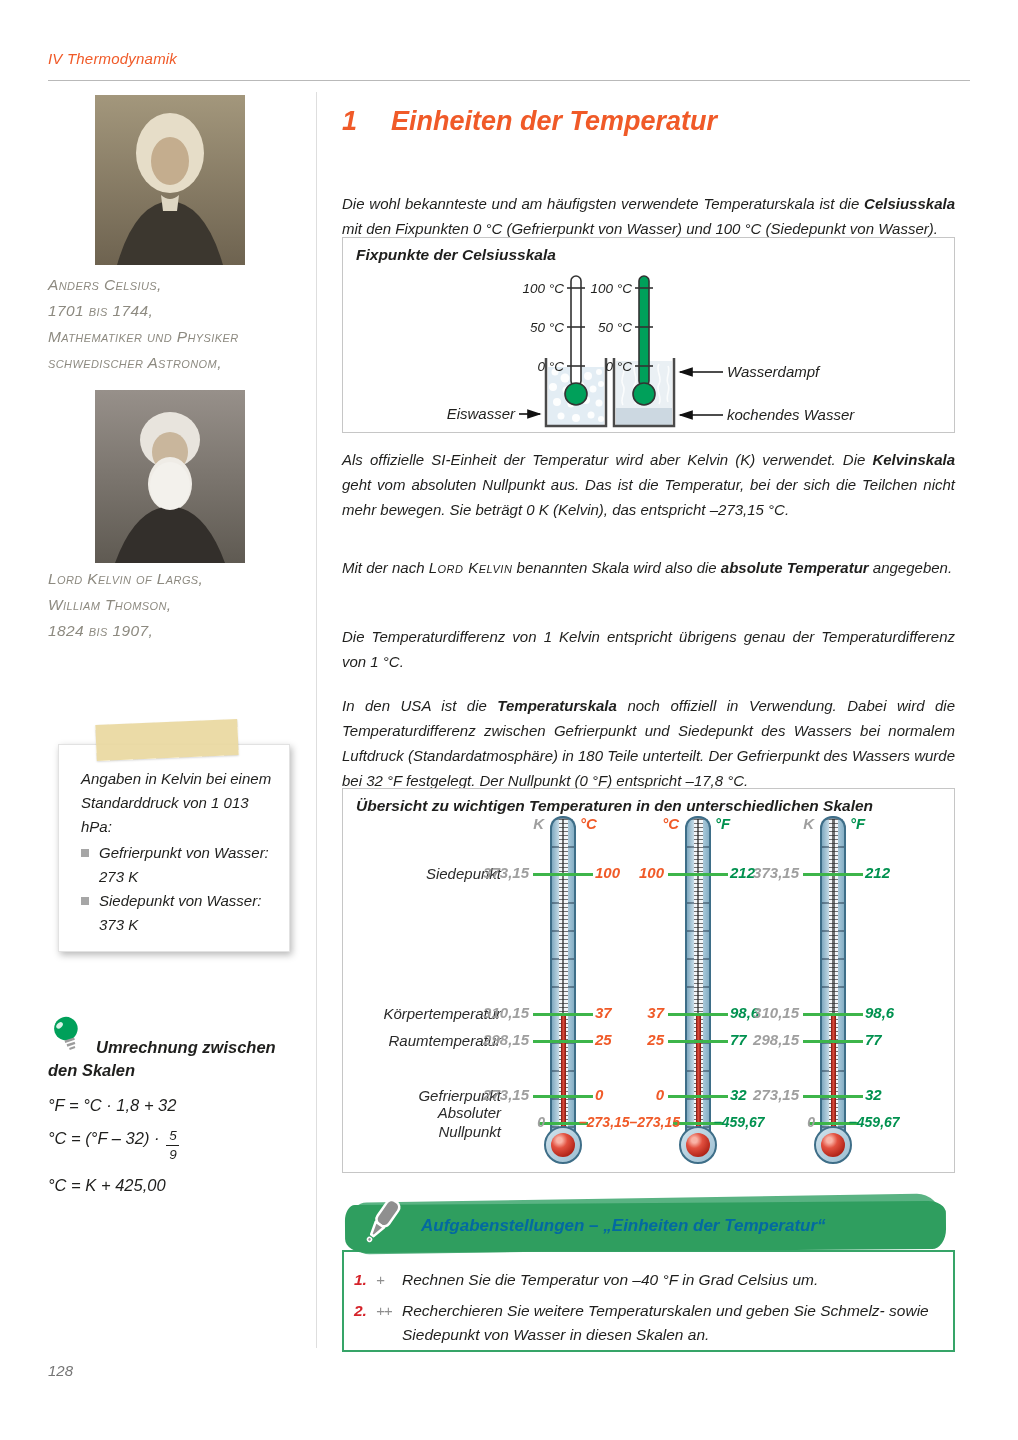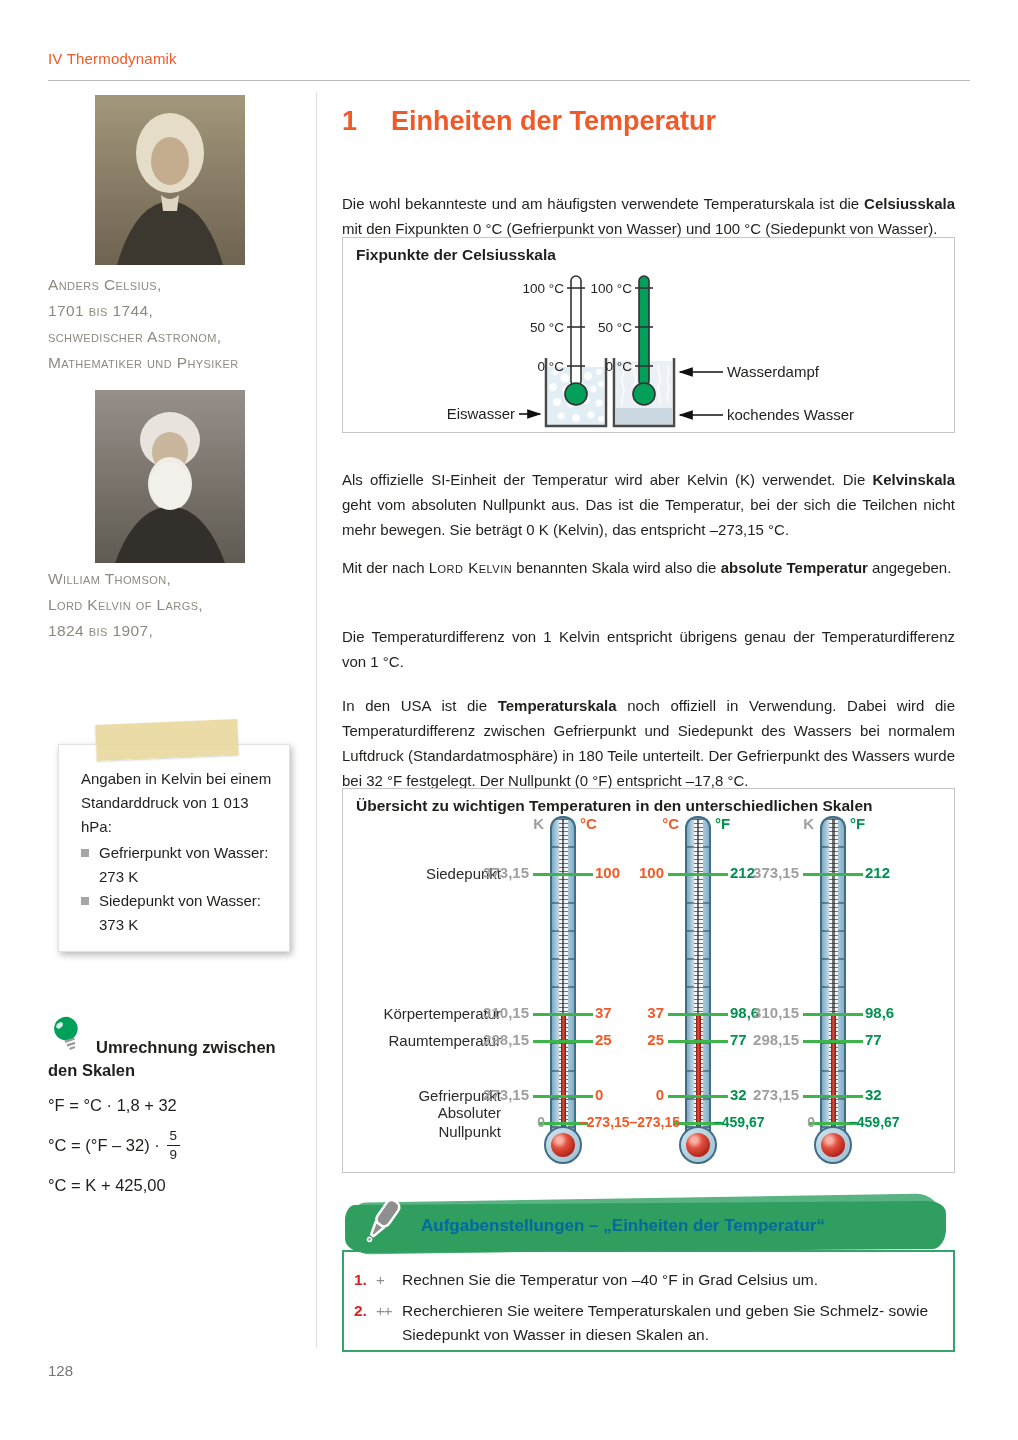--- a/index.html
+++ b/index.html
@@ -1,17 +1,17 @@
 <!DOCTYPE html>
 <html lang="de"><head>
 <meta charset="utf-8">
 <style>
   html,body{margin:0;padding:0;background:#ffffff;}
   body{font-family:"Liberation Sans",sans-serif;color:#1f1f1d;}
-  .page{position:relative;width:1018px;height:1381px;background:#fff;overflow:hidden;}
+  .page{position:relative;width:1018px;height:1381px;background:#fff;overflow:hidden;font-style:italic;}
 
   
   .chapter{position:absolute;left:48px;top:50px;font-size:15px;color:#f05a28;letter-spacing:.2px;}
   .hrule{position:absolute;left:48px;top:80px;width:922px;height:1px;background:#b9b9b9;}
   .vrule{position:absolute;left:316px;top:92px;width:1px;height:1256px;background:#dedede;}
 
   
   .portrait{position:absolute;width:150px;}
   #portrait1{left:95px;top:95px;height:170px;}
   #portrait2{left:95px;top:390px;height:173px;}
@@ -22,29 +22,29 @@
   .tape{position:absolute;left:96px;top:722px;width:142px;height:36px;background:rgba(233,216,160,.92);transform:rotate(-2.5deg);box-shadow:0 1px 2px rgba(0,0,0,.15);z-index:3;}
   .notecard{position:absolute;left:58px;top:744px;width:232px;min-height:168px;box-sizing:border-box;background:#fff;border:1px solid #e2e2e2;box-shadow:2px 3px 7px rgba(0,0,0,.28);padding:22px 14px 14px 22px;z-index:2;}
   .note-intro{font-size:15px;line-height:24px;}
   .note-list{margin:2px 0 0;padding:0;list-style:none;}
   .note-list li{display:flex;font-size:15px;line-height:24px;}
   .sq{flex:0 0 8px;width:8px;height:8px;background:#a6a6a6;margin:8px 10px 0 0;}
 
   .conversion{position:absolute;left:48px;top:1014px;width:254px;}
   .bulb-icon{float:left;width:40px;height:42px;margin:0 8px 0 0;}
   .conv-heading{font-size:16.5px;font-weight:bold;line-height:23px;padding-top:22px;}
-  .formula{font-size:16.5px;margin-top:14px;display:flex;align-items:center;}
+  .formula{font-size:16.5px;margin-top:14px;display:flex;align-items:flex-start;}
   .frac{display:inline-flex;flex-direction:column;align-items:center;margin-left:7px;font-size:13.5px;line-height:1.05;}
   .frac .bar{width:13px;height:1.5px;background:#1f1f1d;margin:1.5px 0;}
 
   
   .m-title{position:absolute;left:342px;top:88px;font-size:27px;font-weight:bold;color:#f05a28;}
   .m-title .num{display:inline-block;width:49px;}
   .para{position:absolute;left:342px;width:613px;font-size:15px;line-height:25px;text-align:justify;}
-  #p1{top:146px;margin-top:45px;} #p2{top:452px;} #p3{top:540px;} #p4{top:609px;} #p5{top:678px;}
+  #p1{top:146px;margin-top:45px;} #p2{top:432px;} #p3{top:540px;} #p4{top:609px;} #p5{top:678px;}
   .b{font-weight:bold;}
   .sc{font-variant:small-caps;letter-spacing:.5px;}
 
   .figbox{position:absolute;left:342px;width:613px;box-sizing:border-box;background:#fff;border:1.5px solid #c6c6c6;}
   #fixbox{top:237px;height:196px;}
   #ovbox{top:788px;height:385px;}
   .fig-title{position:absolute;left:13px;top:8px;font-size:15.5px;font-weight:bold;}
   #fixsvg{position:absolute;left:0;top:34px;}
 
   
@@ -102,43 +102,43 @@
       <rect width="150" height="170" fill="url(#pg1)"></rect>
       <ellipse cx="75" cy="58" rx="34" ry="40" fill="#e6ddc8"></ellipse>
       <ellipse cx="75" cy="66" rx="19" ry="24" fill="#c4ad8e"></ellipse>
       <path d="M22,170 Q40,108 75,106 Q110,108 128,170 Z" fill="#3c372f"></path>
       <path d="M66,100 q9,8 18,0 l-2,16 h-14 Z" fill="#ded6c2"></path>
     </svg>
   </div>
   <div class="caption" id="caption1">
     <div>Anders Celsius,</div>
     <div>1701 bis 1744,</div>
+    <div>Mathematiker und Physiker</div>
     <div>schwedischer Astronom,</div>
-    <div>Mathematiker und Physiker</div>
   </div>
 
   <div class="portrait" id="portrait2">
     <svg viewBox="0 0 150 173" preserveAspectRatio="none">
       <defs>
           <linearGradient id="pg2" x1="0" y1="0" x2="0" y2="1">
             <stop offset="0" stop-color="#97908a"></stop>
             <stop offset="1" stop-color="#5f5a52"></stop>
           </linearGradient>
         </defs>
       <rect width="150" height="173" fill="url(#pg2)"></rect>
       <ellipse cx="75" cy="50" rx="30" ry="28" fill="#e8e4dd"></ellipse>
       <ellipse cx="75" cy="62" rx="18" ry="20" fill="#c9b69c"></ellipse>
       <ellipse cx="75" cy="94" rx="22" ry="27" fill="#efece6"></ellipse>
       <path d="M20,173 Q40,118 75,116 Q110,118 130,173 Z" fill="#332f2b"></path>
       <ellipse cx="75" cy="96" rx="20" ry="24" fill="#f3f1ec"></ellipse>
     </svg>
   </div>
   <div class="caption" id="caption2">
+    <div>Lord Kelvin of Largs,</div>
     <div>William Thomson,</div>
-    <div>Lord Kelvin of Largs,</div>
     <div>1824 bis 1907,</div>
   </div>
 
   <div class="tape"></div>
   <div class="notecard">
     <div class="note-intro">Angaben in Kelvin bei einem Standarddruck von 1 013 hPa:</div>
     <ul class="note-list">
       <li>
           <span class="sq"></span>
           <span>Gefrierpunkt von Wasser: 273 K</span>

